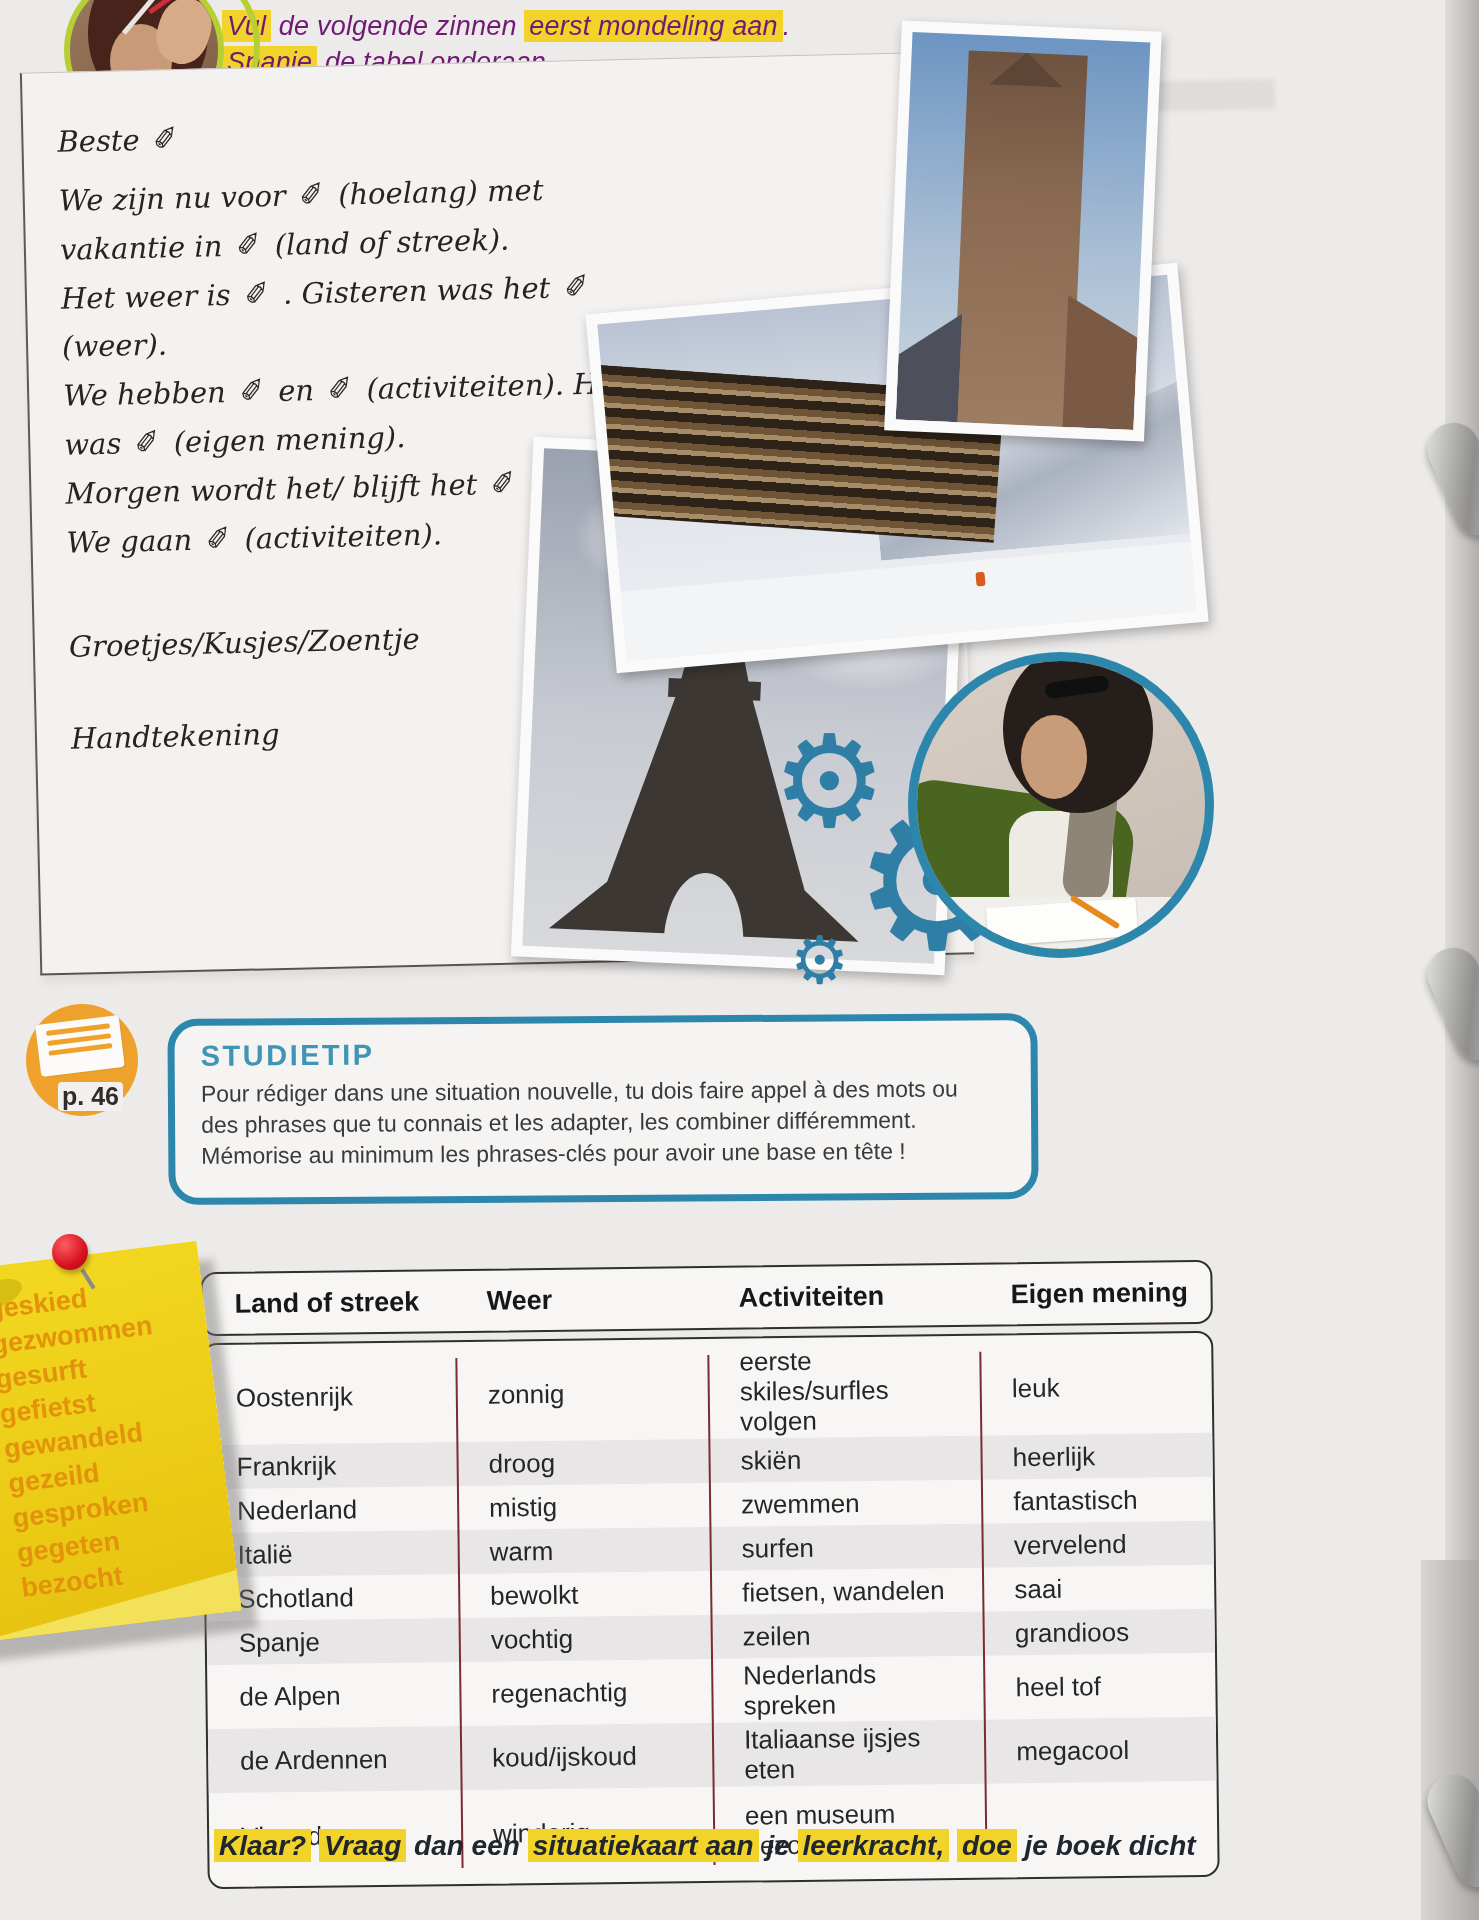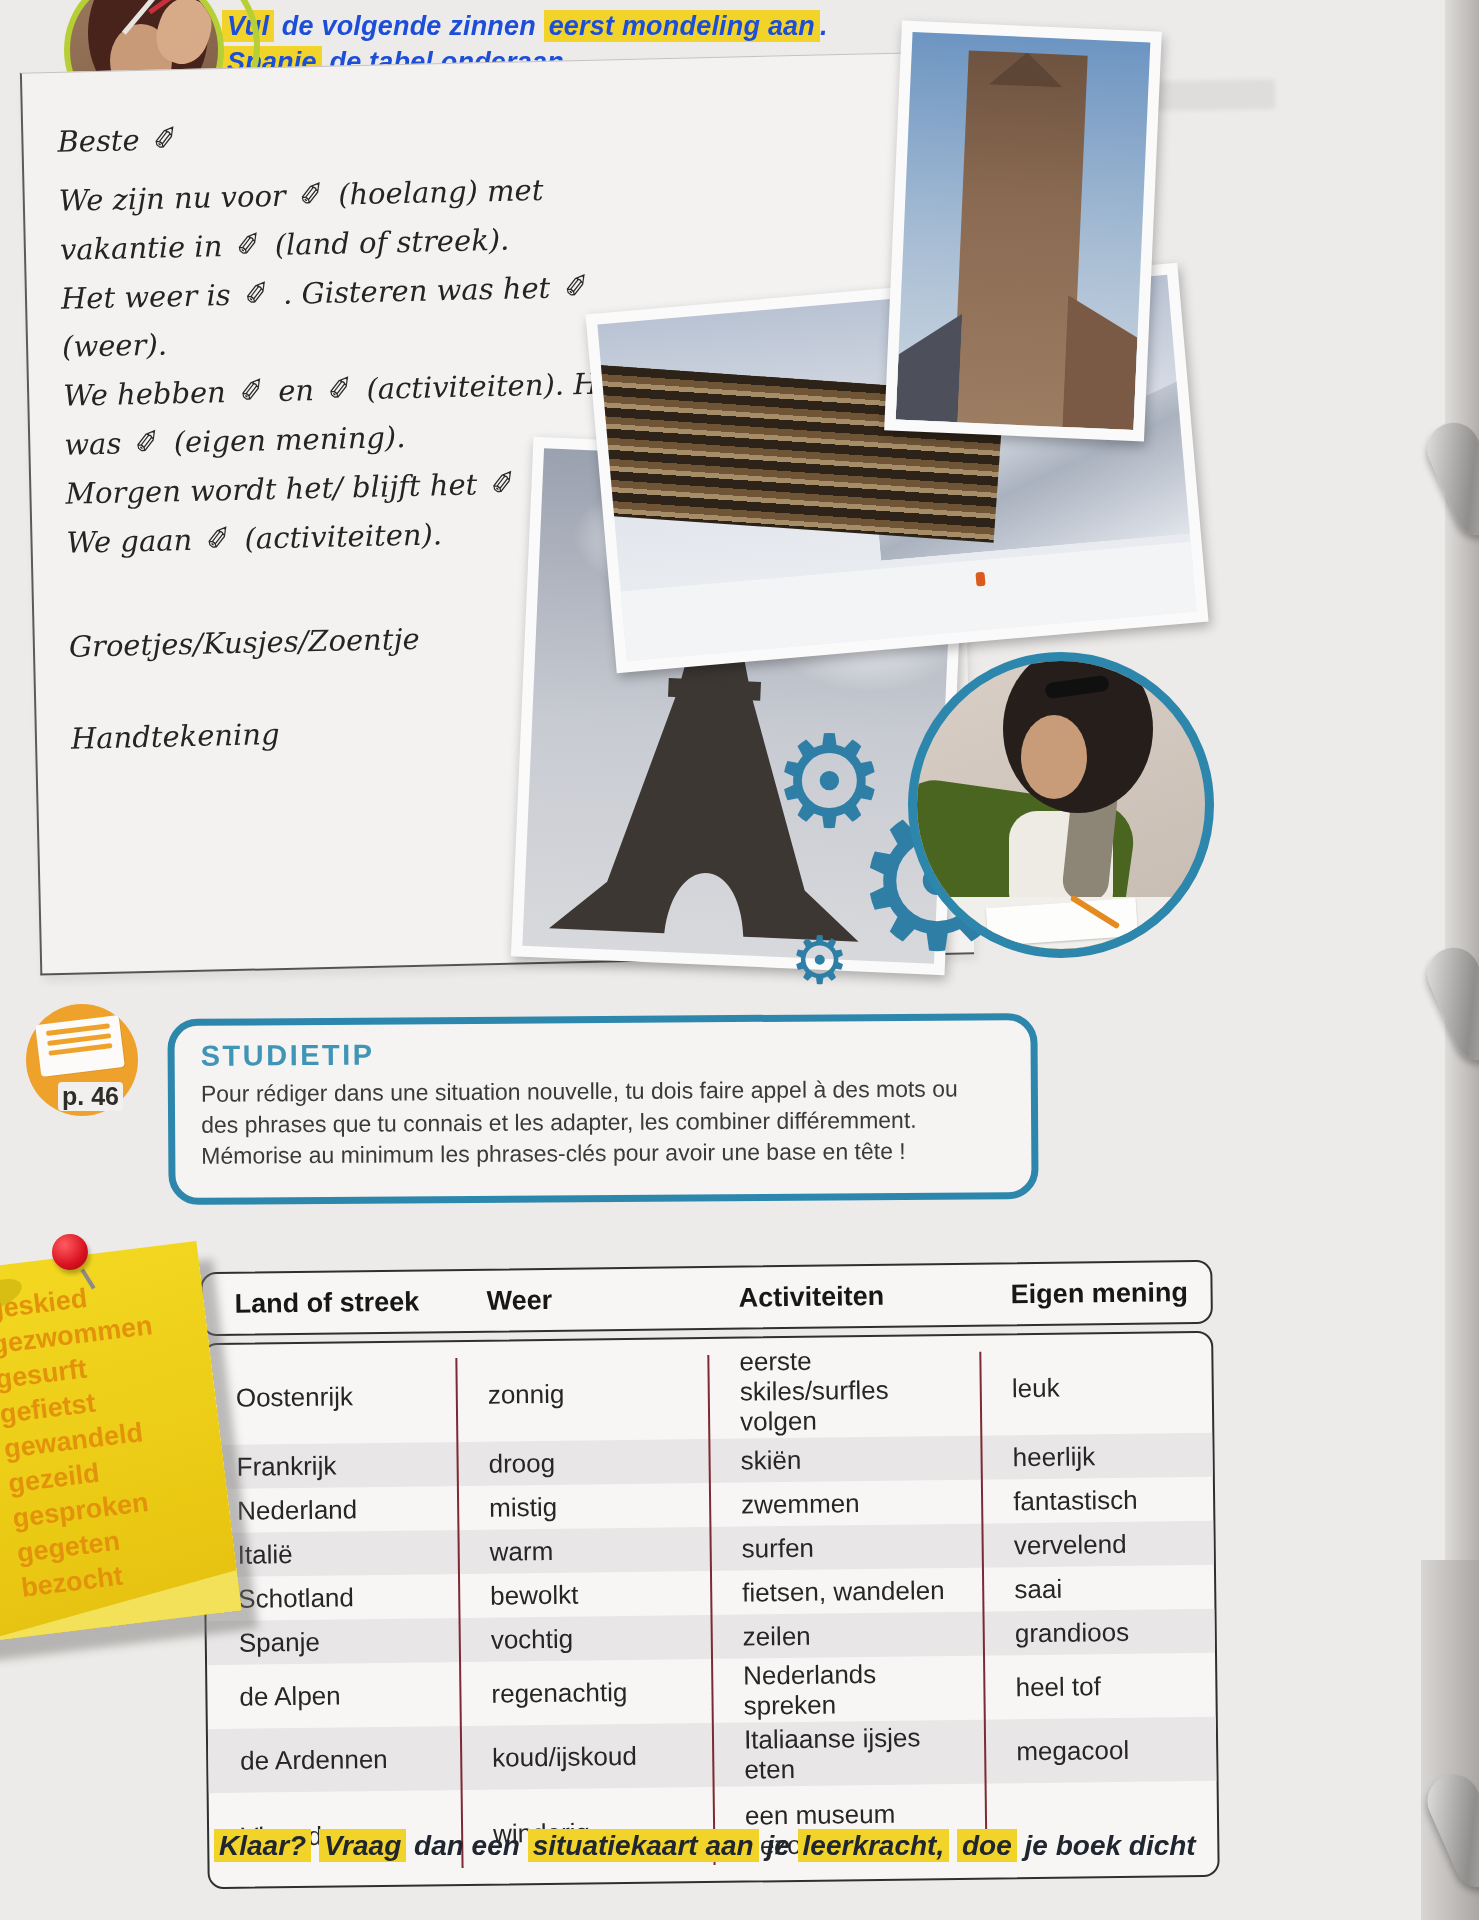--- a/index.html
+++ b/index.html
@@ -11,22 +11,22 @@
   .edge-strip-low{position:absolute;right:0;top:1560px;width:58px;height:360px;
     background:linear-gradient(to right,#d8d6d4,#aba7a4);}
   .ring{position:absolute;right:-14px;width:52px;height:118px;border-radius:40px;
     background:linear-gradient(120deg,#e8e8e6,#8f8e8c 55%,#c9c8c6);
     box-shadow:-3px 4px 6px rgba(0,0,0,.25);transform:rotate(-24deg);}
   
   .ghost{position:absolute;left:945px;top:82px;width:330px;height:30px;
     background:#d4d2d0;opacity:.55;filter:blur(2px);transform:rotate(-1deg);}
 
   
-  .intro{position:absolute;left:222px;top:8px;font-weight:bold;font-style:italic;
-    font-size:27px;line-height:36px;color:#1d4ed8;letter-spacing:.2px;}
+  .intro{position:absolute;left:222px;top:8px;font-weight:normal;font-style:italic;
+    font-size:27px;line-height:36px;color:#701a75;letter-spacing:.2px;}
   .hl{background:#f2d329;padding:1px 5px;box-decoration-break:clone;}
 
   
   .girl-swoosh{position:absolute;left:80px;top:-44px;width:168px;height:168px;
     border:6px solid #b6cf35;border-radius:50%;}
   .girl-photo{position:absolute;left:64px;top:-30px;width:148px;height:148px;
     border:6px solid #b6cf35;border-radius:50%;overflow:hidden;
     background:linear-gradient(150deg,#9b7a5e,#7d5b43);}
   .girl-hair{position:absolute;left:18px;top:-18px;width:120px;height:150px;
     border-radius:50%;background:#47231c;}

